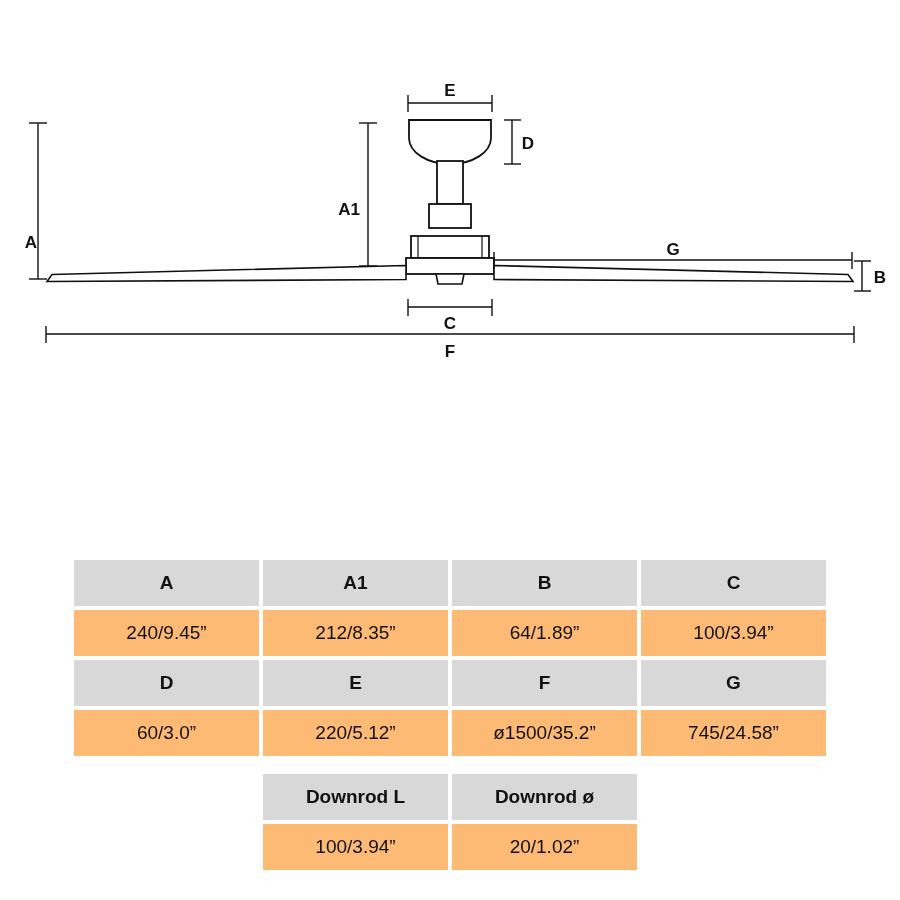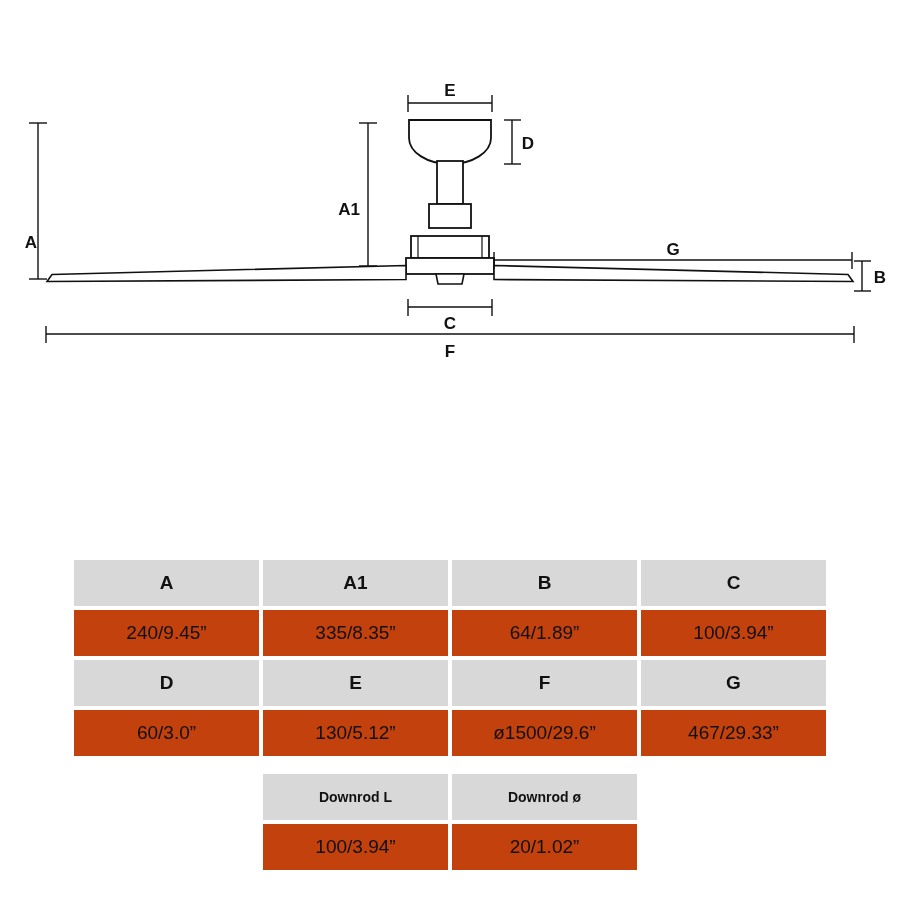--- a/index.html
+++ b/index.html
@@ -54,25 +54,25 @@
     vertical-align: middle;
     font-size: 19px;
     font-family: "Liberation Sans", sans-serif;
   }
   th {
     background: #d8d8d8;
     font-weight: bold;
     color: #111;
   }
   td {
-    background: #c2410c;
+    background: #fdba74;
     font-weight: normal;
     color: #111;
   }
-  table.downrod-table th { font-size: 14px; }
+  table.downrod-table th { font-size: 19px; }
   .dr-wrap { margin-top: 10px; }
 </style>
 </head>
 <body>
 
 <div id="stage">
 
   <svg id="drawing" viewBox="0 0 900 560">
     <g fill="none" stroke="#111111" stroke-width="1.6" stroke-linecap="butt">
 
@@ -170,35 +170,35 @@
     <table class="main-table">
       <tbody>
         <tr>
           <th>A</th>
           <th>A1</th>
           <th>B</th>
           <th>C</th>
         </tr>
         <tr>
           <td>240/9.45”</td>
-          <td>335/8.35”</td>
+          <td>212/8.35”</td>
           <td>64/1.89”</td>
           <td>100/3.94”</td>
         </tr>
         <tr>
           <th>D</th>
           <th>E</th>
           <th>F</th>
           <th>G</th>
         </tr>
         <tr>
           <td>60/3.0”</td>
-          <td>130/5.12”</td>
-          <td>ø1500/29.6”</td>
-          <td>467/29.33”</td>
+          <td>220/5.12”</td>
+          <td>ø1500/35.2”</td>
+          <td>745/24.58”</td>
         </tr>
       </tbody>
     </table>
 
     <div class="dr-wrap">
       <table class="downrod-table">
         <tbody>
           <tr>
             <th>Downrod L</th>
             <th>Downrod ø</th>

